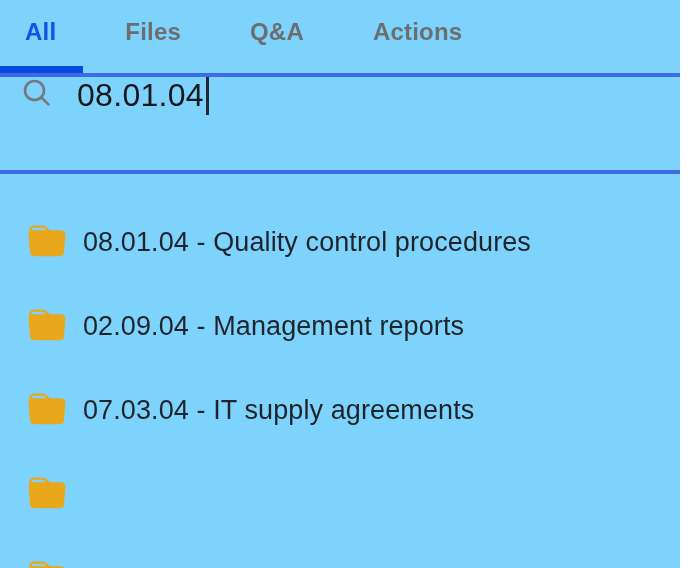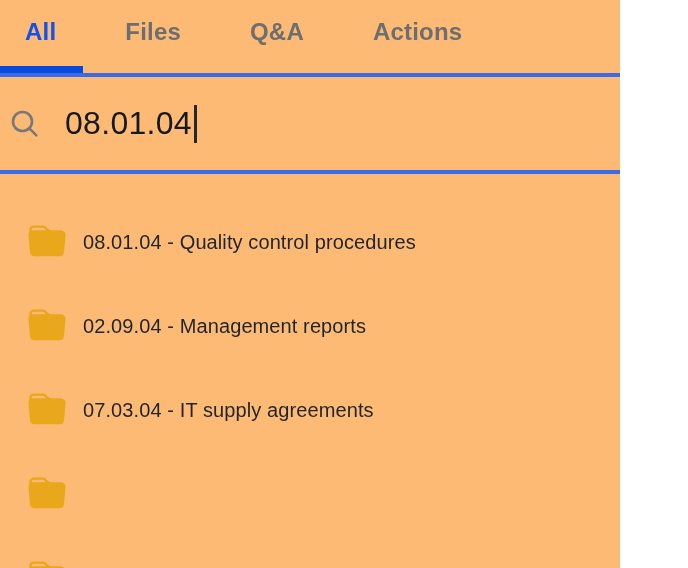--- a/index.html
+++ b/index.html
@@ -2,21 +2,21 @@
 <html><head>
 <meta charset="utf-8">
 <style>
   * { margin: 0; padding: 0; box-sizing: border-box; }
   html, body {
     width: 688px; height: 568px;
     background: #ffffff;
     overflow: hidden;
     font-family: "Liberation Sans", sans-serif;
   }
-  .app { width: 620px; height: 568px; position: relative; background: #fdba74; }
+  .app { width: 680px; height: 568px; position: relative; background: #7dd3fc; }
 
   
   .tabbar {
     position: relative;
     height: 77px;
     display: flex;
     align-items: center;
     padding-left: 25px;
     padding-bottom: 13px;
     gap: 69px;
@@ -41,22 +41,21 @@
     left: 0; bottom: 4px;
     width: 83px;
     height: 7px;
     background: #0849df;
   }
 
   
   .searchbar {
     height: 97px;
     display: flex;
-    align-items: center;
-    padding-left: 9px;
+    padding-left: 21px;
     border-bottom: 4px solid #3c6be8;
     cursor: text;
   }
   .sicon { width: 32px; height: 32px; margin-right: 24px; display: inline-flex; }
   .squery {
     font-size: 32px;
     color: #15181d;
     letter-spacing: 0.3px;
     white-space: pre;
   }
@@ -72,21 +71,21 @@
   .results { padding-top: 26px; }
   .row {
     height: 84px;
     display: flex;
     align-items: center;
     padding-left: 28px;
     cursor: pointer;
   }
   .ficon { width: 38px; height: 38px; margin-right: 17px; display: inline-flex; flex: 0 0 auto; }
   .rlabel {
-    font-size: 20px;
+    font-size: 27px;
     color: #1f242b;
     letter-spacing: 0.1px;
     white-space: nowrap;
   }
 </style>
 </head>
 <body>
 
 <div class="app">
 

